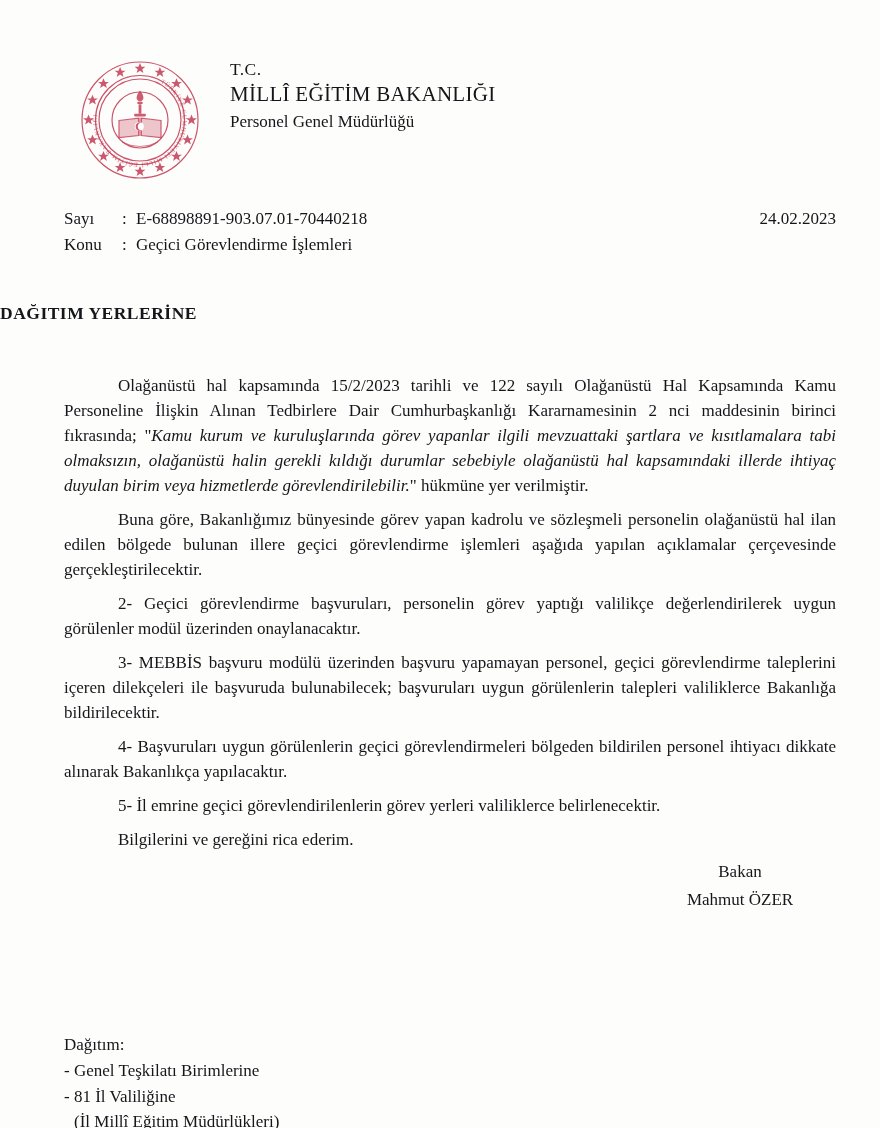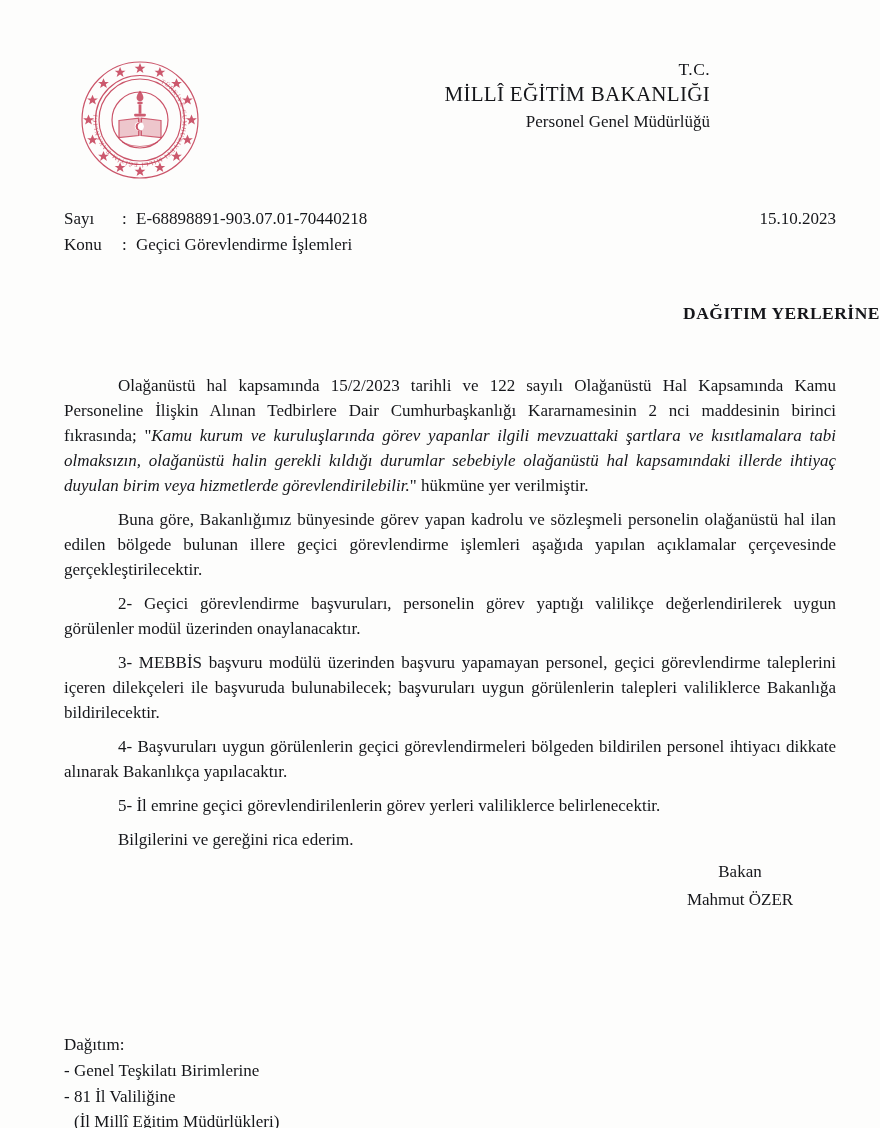--- a/index.html
+++ b/index.html
@@ -36,21 +36,21 @@
     width: 124px;
     height: 124px;
   }
   .emblem svg { display: block; width: 124px; height: 124px; }
 
   .header-text {
     position: absolute;
     left: 230px;
     top: 14px;
     width: 480px;
-    text-align: right;
+    text-align: left;
     line-height: 1.28;
   }
   .hdr-tc {
     font-size: 17.5px;
     letter-spacing: 0.4px;
   }
   .hdr-ministry {
     font-size: 21px;
     letter-spacing: 0.3px;
     margin-top: 1px;
@@ -82,21 +82,21 @@
     top: 0;
     font-size: 17px;
   }
 
   
   .doc-title {
     position: absolute;
     left: 0;
     top: 303px;
     width: 880px;
-    text-align: right;
+    text-align: left;
     font-size: 17.5px;
     font-weight: bold;
     letter-spacing: 0.5px;
   }
 
   
   .body-block {
     position: absolute;
     left: 64px;
     top: 374px;
@@ -256,21 +256,21 @@
     <div class="meta-row">
       <span class="meta-key">Sayı</span>
       <span class="meta-colon">:</span>
       <span class="meta-val">E-68898891-903.07.01-70440218</span>
     </div>
     <div class="meta-row">
       <span class="meta-key">Konu</span>
       <span class="meta-colon">:</span>
       <span class="meta-val">Geçici Görevlendirme İşlemleri</span>
     </div>
-    <div class="meta-date">15.10.2023</div>
+    <div class="meta-date">24.02.2023</div>
   </div>
 
   <div class="doc-title">DAĞITIM YERLERİNE</div>
 
   <div class="body-block">
 
     <p class="para"><span>Olağanüstü hal kapsamında 15/2/2023 tarihli ve 122 sayılı Olağanüstü Hal Kapsamında Kamu Personeline İlişkin Alınan Tedbirlere Dair Cumhurbaşkanlığı Kararnamesinin 2 nci maddesinin birinci fıkrasında; "</span><span class="quote">Kamu kurum ve kuruluşlarında görev yapanlar ilgili mevzuattaki şartlara ve kısıtlamalara tabi olmaksızın, olağanüstü halin gerekli kıldığı durumlar sebebiyle olağanüstü hal kapsamındaki illerde ihtiyaç duyulan birim veya hizmetlerde görevlendirilebilir.</span><span>" hükmüne yer verilmiştir.</span></p>
 
     <p class="para">Buna göre, Bakanlığımız bünyesinde görev yapan kadrolu ve sözleşmeli personelin olağanüstü hal ilan edilen bölgede bulunan illere geçici görevlendirme işlemleri aşağıda yapılan açıklamalar çerçevesinde gerçekleştirilecektir.</p>
 

